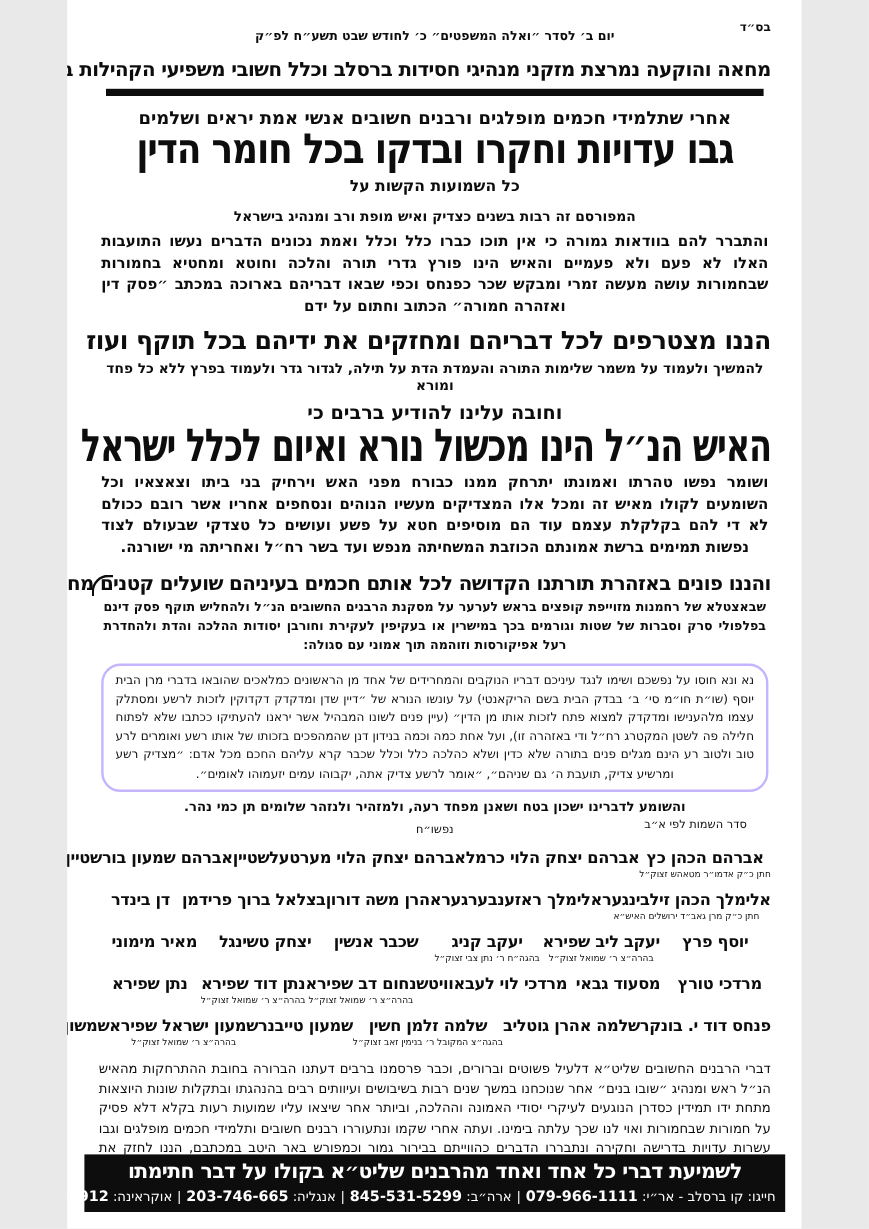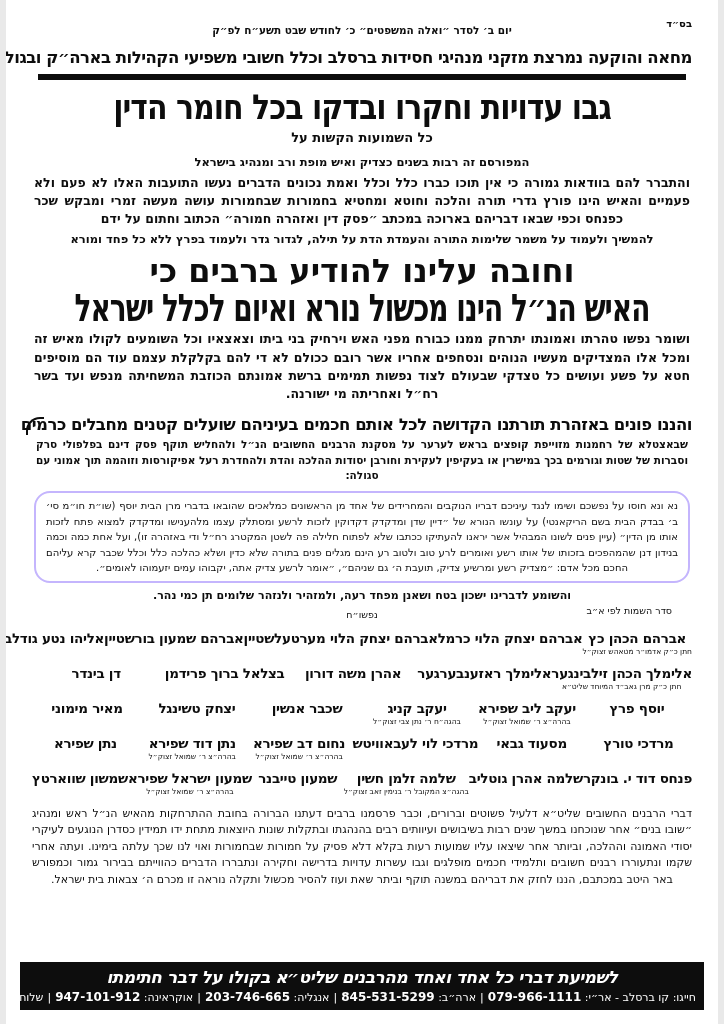--- a/index.html
+++ b/index.html
@@ -1,18 +1,18 @@
 <!DOCTYPE html>
 <html lang="he" dir="rtl"><head>
 <meta charset="utf-8">
 <style>
   html,body{margin:0;padding:0;background:#e9e9e9;}
   .page{
     position:relative;
-    width:712px;height:1024px;
+    width:612px;height:1024px;
     margin:0 auto;
     background:#ffffff;
     color:#0d0d0d;
     font-family:"DejaVu Sans",sans-serif;
     overflow:hidden;
     direction:rtl;
     box-sizing:border-box;
     padding:10px 26px 0 26px;
     text-align:center;
   }
@@ -28,21 +28,21 @@
   .lead{font-size:15px;font-weight:bold;margin-top:4px;}
   .h-gather{font-size:30px;font-weight:bold;margin-top:0;white-space:nowrap;letter-spacing:-1px;}
   .h-gather .stretch{display:inline-block;transform:scaleY(1.15);}
   .small-bold{font-size:13px;font-weight:bold;margin-top:6px;}
   .h-name{font-size:44px;font-weight:bold;letter-spacing:-2px;margin-top:8px;white-space:nowrap;}
   .h-name .stretch{display:inline-block;transform:scaleY(1.25);}
   .tiny-bold{font-size:11.5px;font-weight:bold;margin-top:10px;}
   .para{font-size:12.5px;font-weight:bold;line-height:1.45;margin:5px 2px 0 2px;text-align:justify;text-align-last:center;}
   .h-join{font-size:21px;font-weight:bold;margin-top:7px;white-space:nowrap;letter-spacing:-0.5px;}
   .sub-join{font-size:11.5px;font-weight:bold;margin-top:4px;}
-  .h-duty{font-size:32px;font-weight:bold;margin-top:6px;}
+  .h-duty{font-size:16px;font-weight:bold;margin-top:6px;}
   .h-danger{font-size:28px;font-weight:bold;margin-top:2px;white-space:nowrap;letter-spacing:-1px;}
   .h-danger .stretch{display:inline-block;transform:scaleY(1.35);}
   .h-warn{font-size:16.5px;font-weight:bold;margin-top:12px;white-space:nowrap;letter-spacing:-0.5px;position:relative;}
   .h-warn .hook{position:absolute;left:-6px;top:2px;width:16px;height:16px;border-left:2.5px solid #0d0d0d;border-top:2.5px solid #0d0d0d;border-top-left-radius:14px;}
   .warn-sub{font-size:10.5px;font-weight:bold;line-height:1.5;margin:3px 4px 0 4px;text-align:justify;text-align-last:center;}
   .boxed{
     border:2px solid #c4b5fd;border-radius:16px;
     margin:7px 2px 0 2px;padding:5px 10px;
     font-size:10px;line-height:1.55;text-align:justify;text-align-last:center;
   }
@@ -54,43 +54,45 @@
   .sig-row{display:flex;justify-content:space-around;align-items:flex-start;margin-top:9px;}
   .sig{flex:1;}
   .sig-name{font-size:13.5px;font-weight:bold;white-space:nowrap;letter-spacing:-0.3px;}
   .sig-sub{font-size:7.5px;margin-top:1px;white-space:nowrap;}
   .bottom-para{font-size:11px;line-height:1.5;margin:10px 0 0 0;text-align:justify;text-align-last:center;}
   .footer{
     position:absolute;left:14px;right:14px;bottom:14px;
     background:#0d0d0d;color:#ffffff;
     padding:5px 8px 6px 8px;
   }
-  .footer-l1{font-size:17px;font-weight:bold;letter-spacing:-0.5px;white-space:nowrap;font-style:italic;}
+  .footer-l1{font-size:17px;font-weight:bold;letter-spacing:-0.5px;white-space:nowrap;}
   .footer-l2{font-size:11px;margin-top:3px;white-space:nowrap;}
   .footer-l2 b{font-size:12px;}
   .sep{margin:0 4px;}
 </style>
 </head>
 <body>
 
 <div class="page">
 
   <div class="bsd">בס״ד</div>
   <div class="dateline">יום ב׳ לסדר ״ואלה המשפטים״ כ׳ לחודש שבט תשע״ח לפ״ק</div>
 
   <div class="subtitle">מחאה והוקעה נמרצת מזקני מנהיגי חסידות ברסלב וכלל חשובי משפיעי הקהילות בארה״ק ובגולה</div>
   <div class="bar"></div>
 
+  <div class="lead">אחרי שתלמידי חכמים מופלגים ורבנים חשובים אנשי אמת יראים ושלמים</div>
   <div class="h-gather"><span class="stretch">גבו עדויות וחקרו ובדקו בכל חומר הדין</span></div>
   <div class="small-bold">כל השמועות הקשות על</div>
 
   <div class="tiny-bold">המפורסם זה רבות בשנים כצדיק ואיש מופת ורב ומנהיג בישראל</div>
 
   <div class="para">והתברר להם בוודאות גמורה כי אין תוכו כברו כלל וכלל ואמת נכונים הדברים נעשו התועבות האלו לא פעם ולא פעמיים והאיש הינו פורץ גדרי תורה והלכה וחוטא ומחטיא בחמורות שבחמורות עושה מעשה זמרי ומבקש שכר כפנחס וכפי שבאו דבריהם בארוכה במכתב ״פסק דין ואזהרה חמורה״ הכתוב וחתום על ידם</div>
 
+  <div class="h-join">הננו מצטרפים לכל דבריהם ומחזקים את ידיהם בכל תוקף ועוז</div>
   <div class="sub-join">להמשיך ולעמוד על משמר שלימות התורה והעמדת הדת על תילה, לגדור גדר ולעמוד בפרץ ללא כל פחד ומורא</div>
 
   <div class="h-duty">וחובה עלינו להודיע ברבים כי</div>
   <div class="h-danger"><span class="stretch">האיש הנ״ל הינו מכשול נורא ואיום לכלל ישראל</span></div>
 
   <div class="para">ושומר נפשו טהרתו ואמונתו יתרחק ממנו כבורח מפני האש וירחיק בני ביתו וצאצאיו וכל השומעים לקולו מאיש זה ומכל אלו המצדיקים מעשיו הנוהים ונסחפים אחריו אשר רובם ככולם לא די להם בקלקלת עצמם עוד הם מוסיפים חטא על פשע ועושים כל טצדקי שבעולם לצוד נפשות תמימים ברשת אמונתם הכוזבת המשחיתה מנפש ועד בשר רח״ל ואחריתה מי ישורנה.</div>
 
   <div class="h-warn"><span class="hook"></span><span>והננו פונים באזהרת תורתנו הקדושה לכל אותם חכמים בעיניהם שועלים קטנים מחבלים כרמים</span></div>
   <div class="warn-sub">שבאצטלא של רחמנות מזוייפת קופצים בראש לערער על מסקנת הרבנים החשובים הנ״ל ולהחליש תוקף פסק דינם בפלפולי סרק וסברות של שטות וגורמים בכך במישרין או בעקיפין לעקירת וחורבן יסודות ההלכה והדת ולהחדרת רעל אפיקורסות וזוהמה תוך אמוני עם סגולה:</div>
 
@@ -118,21 +120,21 @@
         <div class="sig">
           <div class="sig-name">אברהם שמעון בורשטיין</div>
         </div>
         <div class="sig">
           <div class="sig-name">אליהו נטע גודלבסקי</div>
         </div>
       </div>
       <div class="sig-row">
         <div class="sig">
           <div class="sig-name">אלימלך הכהן זילבינגער</div>
-          <div class="sig-sub">חתן כ״ק מרן גאב״ד המיוחד שליט״א</div>
+          <div class="sig-sub">חתן כ״ק מרן גאב״ד ירושלים האיש״א</div>
         </div>
         <div class="sig">
           <div class="sig-name">אלימלך ראזענבערגער</div>
         </div>
         <div class="sig">
           <div class="sig-name">אהרן משה דורון</div>
         </div>
         <div class="sig">
           <div class="sig-name">בצלאל ברוך פרידמן</div>
         </div>

